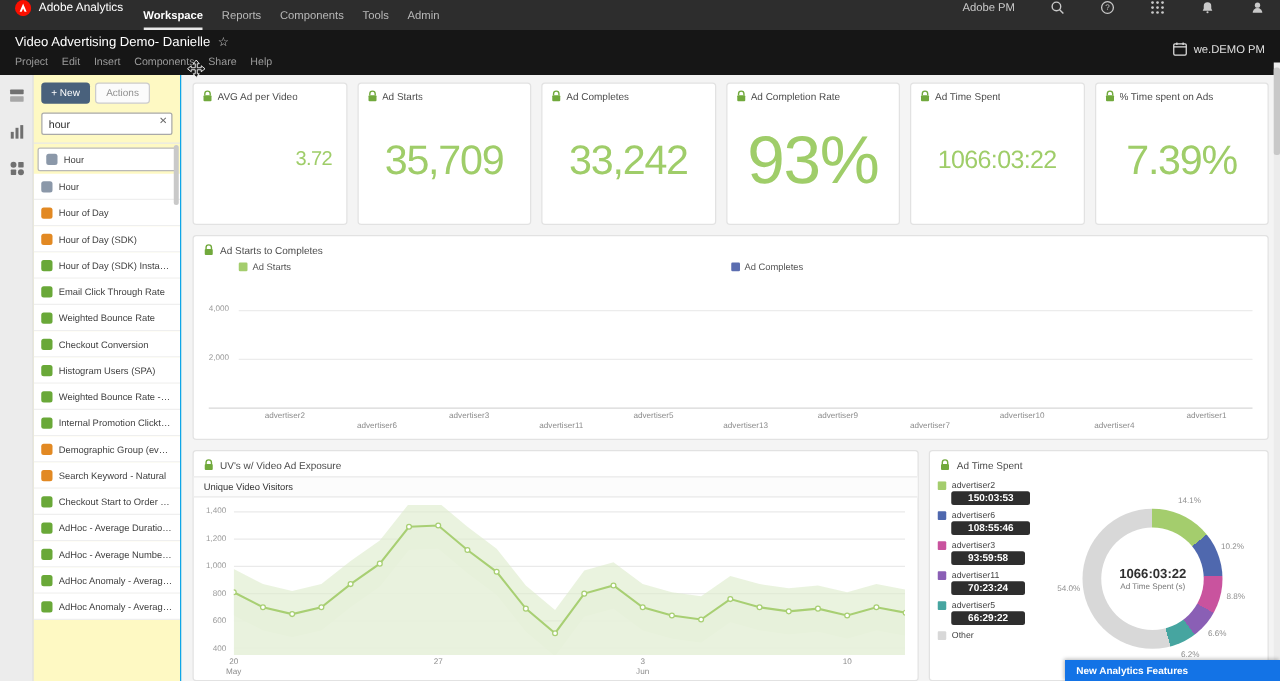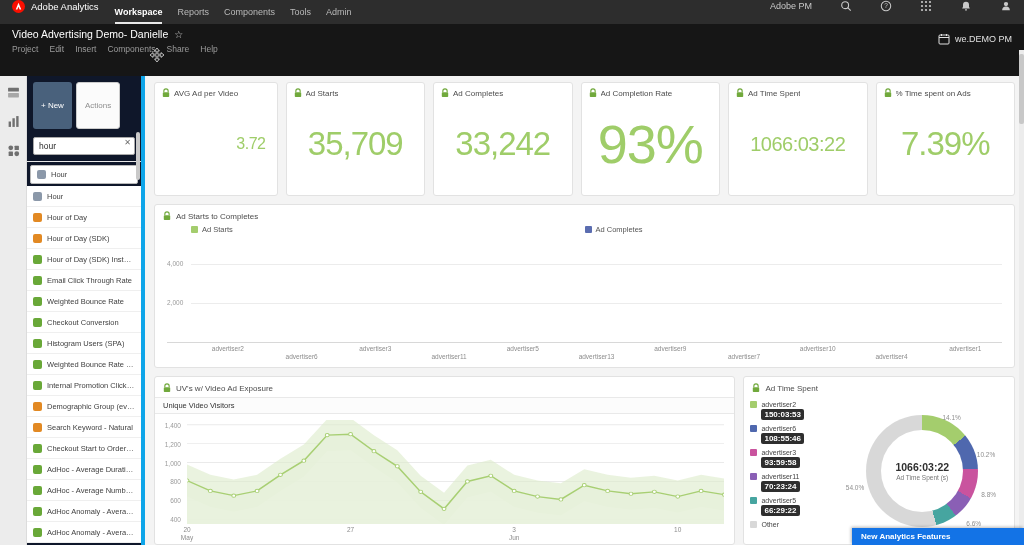--- a/index.html
+++ b/index.html
@@ -10,35 +10,35 @@
   .app-bar{height:24px;background:#2d2d2d;display:flex;align-items:flex-start;padding:0 12px;gap:16px;color:#b9b9b9;font-size:9px;flex:none}
   .brand{display:flex;align-items:center;gap:6px;color:#fff;font-size:9.5px;white-space:nowrap}
   .logo{width:13px;height:13px}.logo svg{width:100%;height:100%;display:block}
   .nav{display:flex;gap:15px;height:24px;align-items:center;}
   .nav-item{height:24px;display:flex;align-items:center;border-bottom:2px solid transparent;padding-top:2px;cursor:default;white-space:nowrap}
   .nav-item.active{color:#fff;border-bottom-color:#e8e8e8;font-weight:bold}
   .bar-right{margin-left:auto;display:flex;align-items:center;gap:28px;color:#c9c9c9}
   .ico{width:12px;height:12px;flex:none}.ico svg{width:100%;height:100%;display:block}
 
   
-  .project-bar{background:#161616;padding:4px 12px 16px;position:relative;flex:none}
+  .project-bar{background:#161616;padding:4px 12px 0;position:relative;flex:none}
   .proj-title-row{display:flex;align-items:center;gap:6px;color:#fff;font-size:10.5px}
   .star{color:#cfcfcf;font-size:10px}
   .proj-menus{display:flex;gap:11px;color:#9b9b9b;font-size:8.5px;padding:4px 0 6px}
   .range-chip{position:absolute;right:12px;top:9px;display:flex;gap:5px;align-items:center;color:#e0e0e0;font-size:9px}
 
   
   .content{display:flex;flex:1;min-height:0}
   .left-rail{width:27px;background:#ececec;border-right:1px solid #dcdcdc;display:flex;flex-direction:column;align-items:center;padding-top:10px;gap:16px;color:#707070;flex:none}
   .rail-ico{width:13px;height:13px}.rail-ico svg{width:100%;height:100%;display:block}
 
-  .sidebar{width:118px;background:#0f172a;border-right:4px solid #0ea5e9;position:relative;display:flex;flex-direction:column;flex:none}
+  .sidebar{width:118px;background:#fef9c3;border-right:1px solid #0ea5e9;position:relative;display:flex;flex-direction:column;flex:none}
   .sb-buttons{display:flex;gap:4px;padding:6px 6px 4px}
   .btn-new{background:#49617c;color:#fff;font-size:8px;padding:3px 8px;border-radius:3px;border:none;white-space:nowrap}
-  .btn-actions{background:#fbfbfb;color:#8f8f8f;font-size:8px;padding:18px 8px;border-radius:3px;border:1px solid #ccc;white-space:nowrap}
+  .btn-actions{background:#fbfbfb;color:#8f8f8f;font-size:8px;padding:3px 8px;border-radius:3px;border:1px solid #ccc;white-space:nowrap}
   .sb-search{margin:2px 6px 6px;position:relative}
   .sb-search input{width:100%;border:1px solid #a9a9a9;border-radius:2px;font-size:8.5px;padding:3px 14px 3px 5px;color:#2c2c2c;outline:none;font-family:inherit}
   .clear-x{position:absolute;right:4px;top:3px;font-size:8px;color:#6b6b6b;cursor:default}
   .comp-list{flex:1;overflow:hidden;border-top:1px solid #e8e8e8}
   .comp-item{display:flex;align-items:center;gap:5px;padding:0 6px;height:21px;border-bottom:1px solid #efefef;background:#fff}
   .comp-item.boxed{border:1px solid #b9b9b9;border-radius:2px;margin:3px 3px 2px;height:19px}
   .comp-icon{width:9px;height:9px;border-radius:2px;flex:none}
   .comp-icon.metric{background:#69a838}
   .comp-icon.dimension{background:#e28923}
   .comp-icon.time{background:#8b98a9}
@@ -93,21 +93,21 @@
   .ylab{position:absolute;right:4px;transform:translateY(-50%);font-size:6.5px;color:#9a9a9a;white-space:nowrap}
   .line-svg{position:absolute;left:32px;top:0;width:calc(100% - 32px);height:100%}
   .line-xlabels{position:relative;height:18px;margin:2px 10px 0 32px;flex:none}
   .lxlab{position:absolute;transform:translateX(-50%);text-align:center;font-size:6.5px;color:#8c8c8c;line-height:1.25;white-space:nowrap}
 
   
   .donut-body{flex:1;display:flex;padding:4px 6px;min-height:0}
   .dlegend{width:86px;display:flex;flex-direction:column;gap:3px;flex:none;overflow:hidden}
   .dleg-name{display:flex;align-items:center;gap:4px;font-size:7px;color:#444;white-space:nowrap}
   .dleg-sw{width:7px;height:7px;border-radius:1px;flex:none}
-  .dleg-val{background:#2e2e2e;color:#fff;font-size:8px;font-weight:bold;padding:1px 3px;border-radius:2px;margin:1px 0 2px 11px;width:max-content}
+  .dleg-val{background:#2e2e2e;color:#fff;font-size:8px;font-weight:bold;padding:1px 13px;border-radius:2px;margin:1px 0 2px 11px;width:max-content}
   .donut-box{flex:1;position:relative;min-width:0}
   .donut{position:absolute;width:112px;height:112px;border-radius:50%;left:50%;top:50%;transform:translate(-50%,-50%)}
   .donut::after{content:"";position:absolute;inset:15px;background:#fff;border-radius:50%}
   .donut-center{position:absolute;left:50%;top:50%;transform:translate(-50%,-50%);text-align:center;z-index:2;pointer-events:none}
   .dc-val{font-size:10.5px;font-weight:bold;color:#2f2f2f;white-space:nowrap}
   .dc-sub{font-size:6.5px;color:#777;margin-top:1px;white-space:nowrap}
   .pie-pct{position:absolute;font-size:6.5px;color:#8f8f8f;transform:translate(-50%,-50%);white-space:nowrap;pointer-events:none}
 
   
   .toast{position:absolute;right:0;bottom:0;width:172px;height:17px;background:#1373e6;color:#fff;font-size:8px;font-weight:bold;display:flex;align-items:center;padding-left:9px;box-shadow:-1px -1px 3px rgba(0,0,0,.28);z-index:6}

